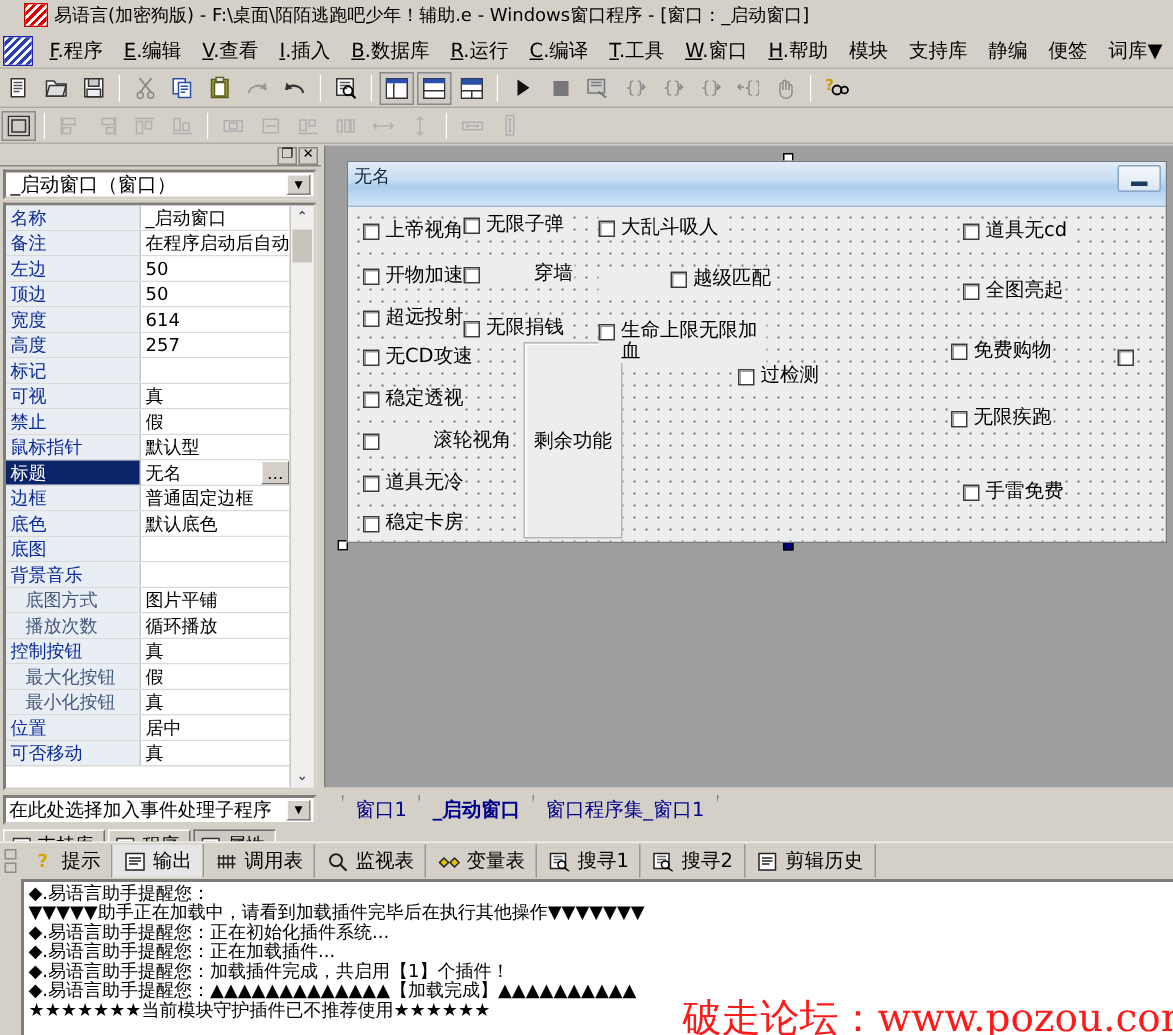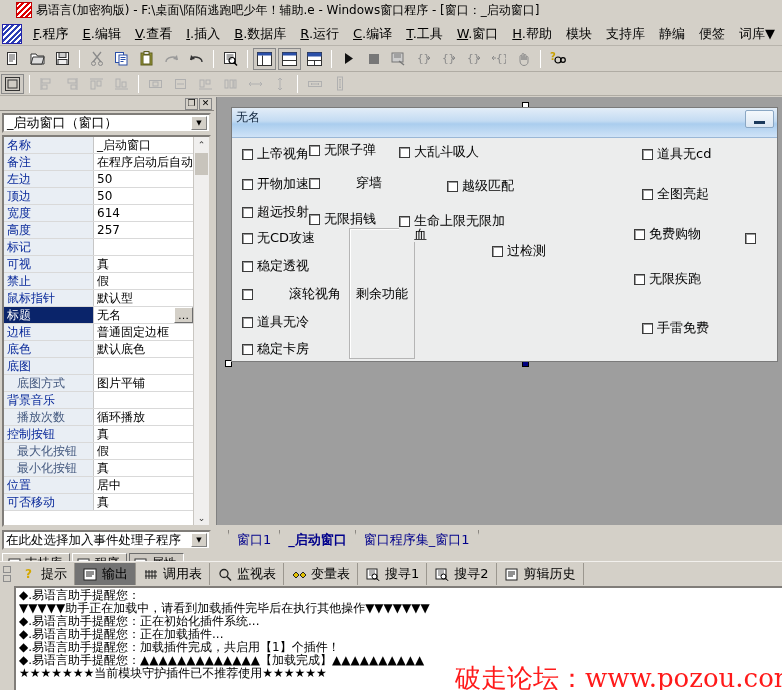--- a/index.html
+++ b/index.html
@@ -269,21 +269,21 @@
     border-top: 1px solid #f2f0ed;
   }
   .bp-tabs { display: flex; align-items: center; height: 24px; padding-left: 14px; }
   .bp-tab {
     display: flex; align-items: center; gap: 4px;
     padding: 2px 7px; font-size: 13px; color: #000;
     border-right: 1px solid #9b978f;
     cursor: default;
   }
   .bp-tab .ic { width: 16px; height: 15px; display: flex; align-items: center; justify-content: center; }
-  .bp-tab.active { background: #737373; }
+  .bp-tab.active { background: #e5e5e5; }
   .bp-grip {
     position: absolute; left: 2px; top: 4px; width: 9px; height: 18px;
     display: flex; flex-direction: column; gap: 2px; align-items: center;
   }
   .bp-grip i { display:block; width: 8px; height: 7px; border: 1px solid #8d8d8d; background: #d4d0c8; }
   .logbox {
     position: absolute; left: 14px; top: 24px; width: 768px; height: 105px;
     background: #ffffff;
     border: 2px inset #d4d0c8;
     border-right: none; border-bottom: none;
@@ -625,27 +625,27 @@
             <div class="pval">普通固定边框</div>
           </div>
           <div class="prow">
             <div class="pname">底色</div>
             <div class="pval">默认底色</div>
           </div>
           <div class="prow">
             <div class="pname">底图</div>
             <div class="pval"></div>
           </div>
+          <div class="prow">
+            <div class="pname">背景音乐</div>
+            <div class="pval"></div>
+          </div>
           <div class="prow sub">
             <div class="pname">底图方式</div>
             <div class="pval">图片平铺</div>
-          </div>
-          <div class="prow">
-            <div class="pname">背景音乐</div>
-            <div class="pval"></div>
           </div>
           <div class="prow sub">
             <div class="pname">播放次数</div>
             <div class="pval">循环播放</div>
           </div>
           <div class="prow">
             <div class="pname">控制按钮</div>
             <div class="pval">真</div>
           </div>
           <div class="prow sub">

